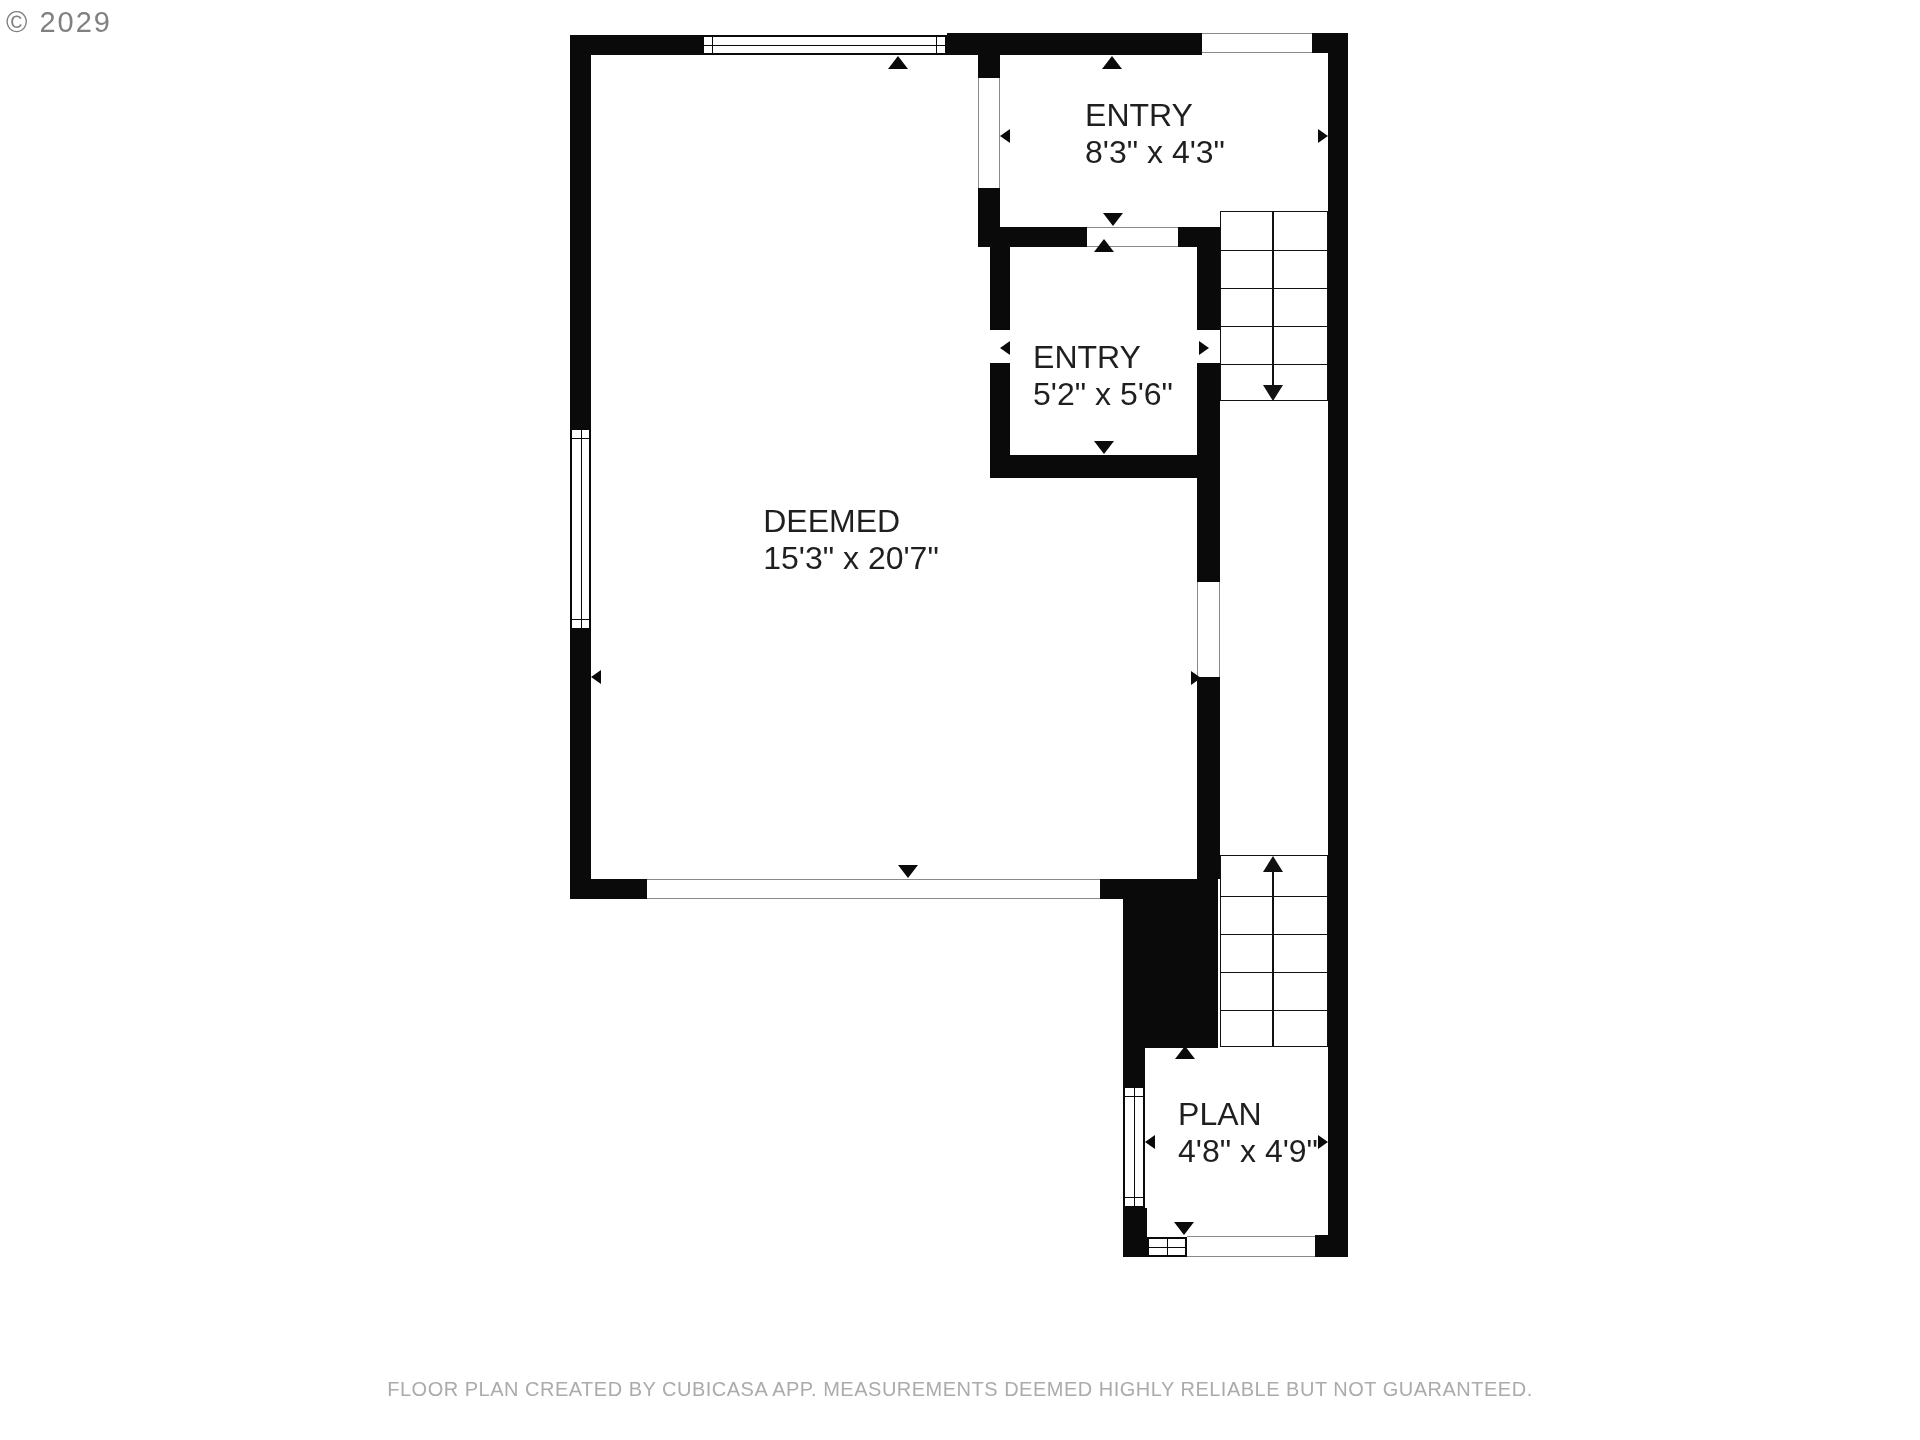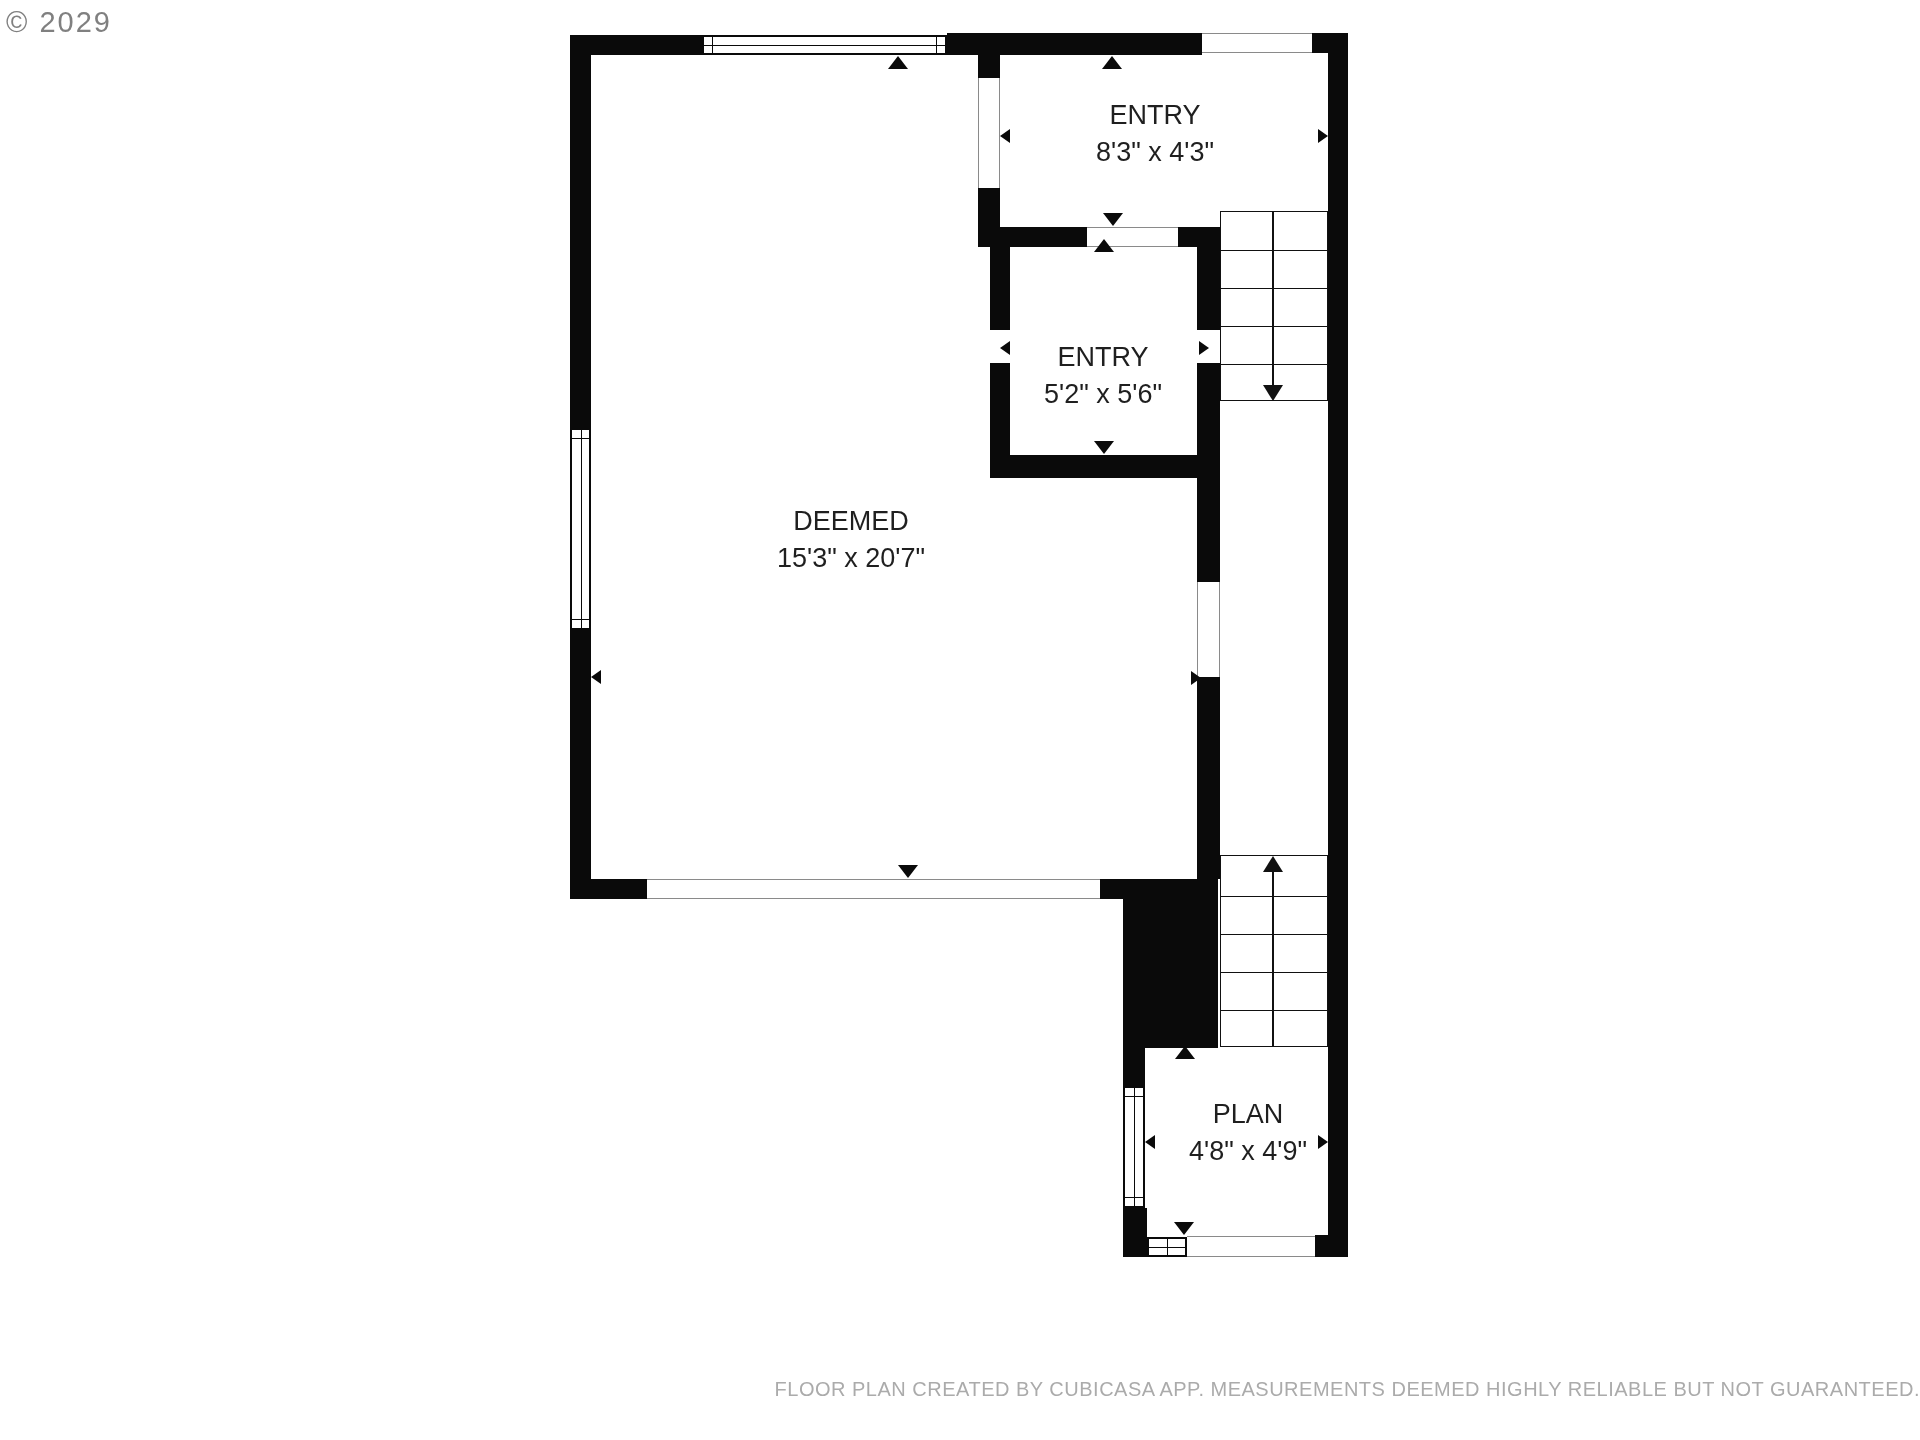--- a/index.html
+++ b/index.html
@@ -20,24 +20,24 @@
   .stairs{position:absolute;box-sizing:border-box;border:1.5px solid #111;background:#fff;}
   .tread{position:absolute;left:0;right:0;border-top:1.5px solid #111;}
   .runline{position:absolute;width:1.5px;background:#111;}
   .tri{position:absolute;width:0;height:0;}
   .tri-up{border-left:10px solid transparent;border-right:10px solid transparent;border-bottom:13px solid #0a0a0a;}
   .tri-down{border-left:10px solid transparent;border-right:10px solid transparent;border-top:13px solid #0a0a0a;}
   .tri-left{border-top:7px solid transparent;border-bottom:7px solid transparent;border-right:10px solid #0a0a0a;}
   .tri-right{border-top:7px solid transparent;border-bottom:7px solid transparent;border-left:10px solid #0a0a0a;}
   .tri-big-down{border-left:10px solid transparent;border-right:10px solid transparent;border-top:16px solid #111;}
   .tri-big-up{border-left:10px solid transparent;border-right:10px solid transparent;border-bottom:16px solid #111;}
-  .room-label{position:absolute;transform:translate(-50%,-50%);text-align:center;
-              color:var(--label_text,#1f1f1f);font-size:27px;line-height:37px;white-space:nowrap;}
+  .room-label{position:absolute;transform:translate(-50%,-50%);text-align:left;
+              color:var(--label_text,#1f1f1f);font-size:32px;line-height:37px;white-space:nowrap;}
   .watermark{position:absolute;left:6px;top:6px;font-size:29px;color:var(--watermark,#808080);letter-spacing:2px;}
-  .disclaimer{position:absolute;left:0;right:0;top:1378px;text-align:right;font-size:20px;
+  .disclaimer{position:absolute;left:0;right:0;top:1378px;text-align:center;font-size:20px;
               color:var(--disclaimer,#ababab);letter-spacing:0.5px;}
 </style>
 </head>
 <body>
 
 <div class="plan">
 
   <div class="watermark">© 2029</div>
 
   <div class="w" style="left:570px;top:35px;width:21px;height:393px"></div>

